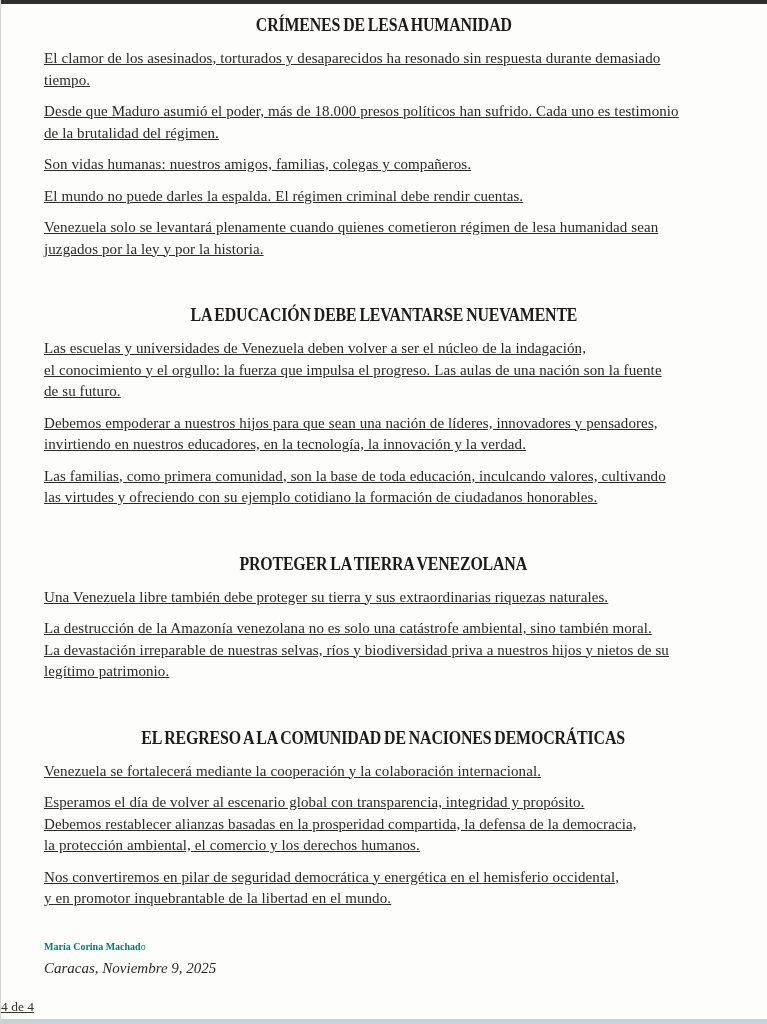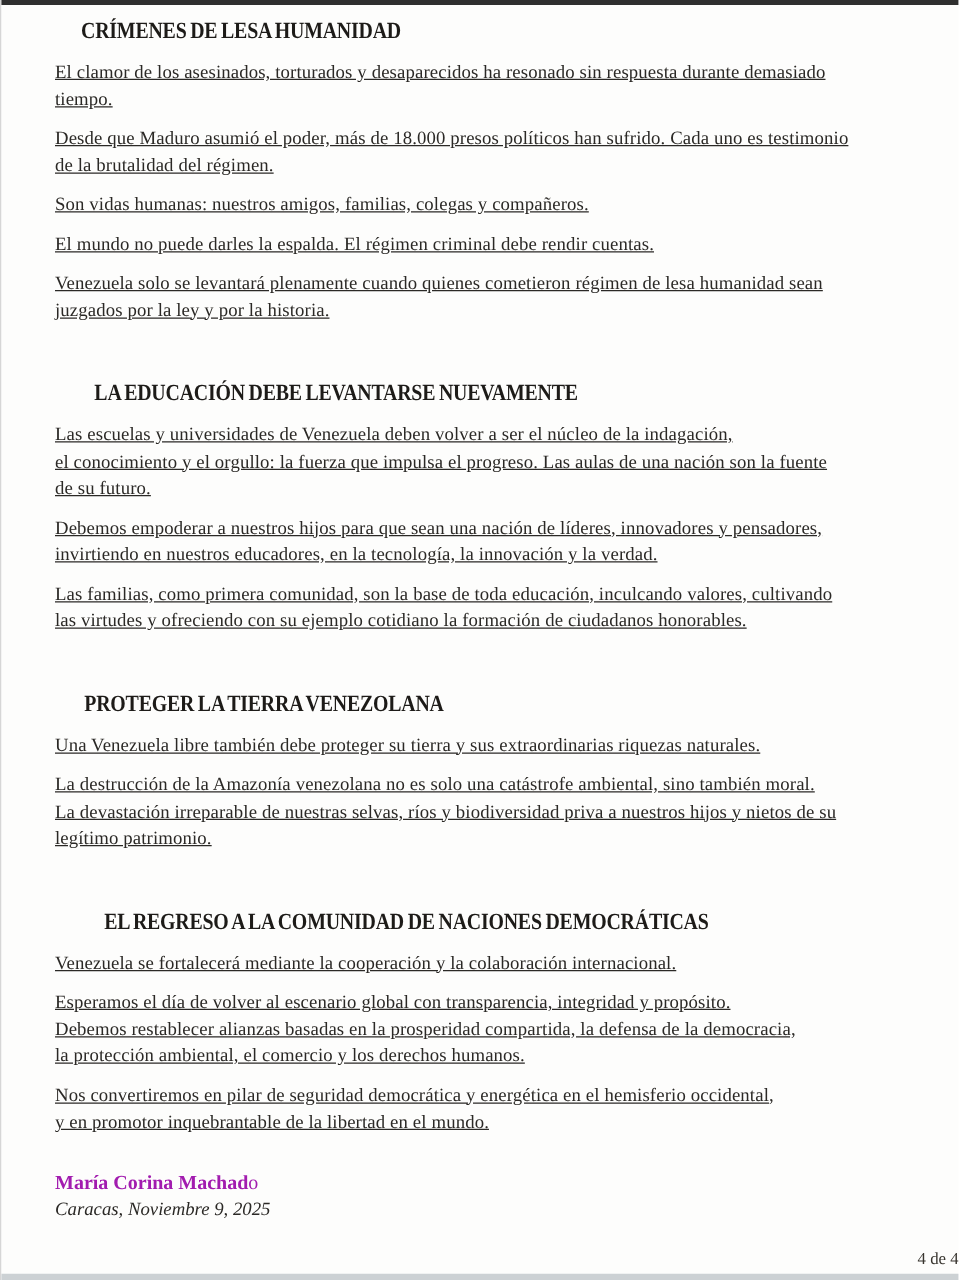--- a/index.html
+++ b/index.html
@@ -27,20 +27,21 @@
   .bottom-strip {
     position: absolute;
     bottom: 0; left: 0; right: 0;
     height: 5px;
     background: #ccd1d4;
   }
   .content {
     padding: 9px 44px 0 43px;
   }
   .section-heading {
+    text-align: center;
     font-size: 18.5px;
     line-height: 22px;
     font-weight: 700;
     color: #1d1b18;
     margin: 44px 0 12px 0;
   }
   .section:first-child .section-heading {
     margin-top: 5px;
   }
   .section-heading .condensed {
@@ -57,41 +58,42 @@
     line-height: 21.5px;
     color: #2b2926;
     letter-spacing: 0.1px;
     margin: 10px 0 0 0;
     text-decoration: underline;
   }
   .signature {
     margin-top: 26px;
   }
   .sig-name {
-    font-size: 16px;
+    font-size: 10px;
     line-height: 22px;
-    color: #a21caf;
+    color: #0f766e;
     font-weight: 700;
   }
   .sig-name .tail {
     font-weight: 400;
   }
   .sig-date {
     font-size: 15px;
     line-height: 21px;
     font-style: italic;
     color: #2b2926;
   }
   .page-footer {
     position: absolute;
     left: 0; right: 0;
     bottom: 9px;
-    text-align: right;
+    text-align: left;
     font-size: 13.5px;
     color: #38352f;
+    text-decoration: underline;
   }
 </style>
 </head>
 <body>
 
 <div class="page">
   <div class="top-strip"></div>
 
   <div class="content">
 

